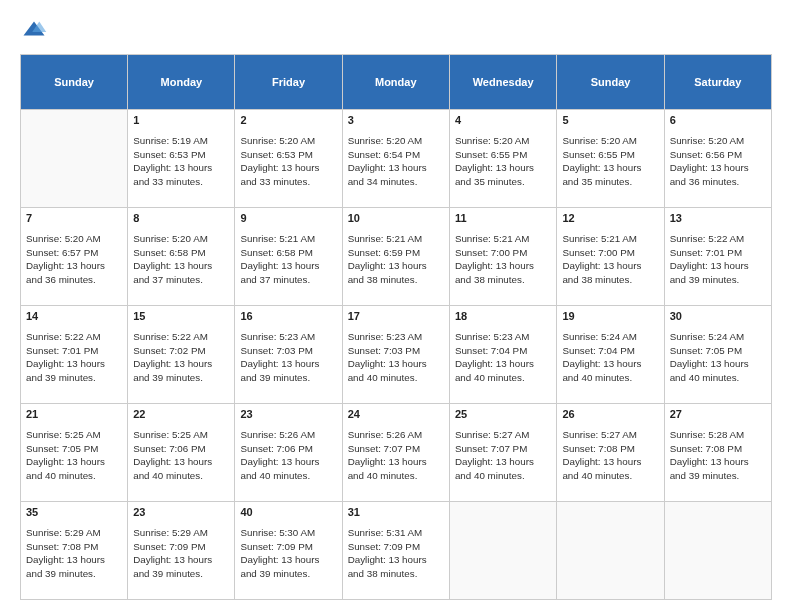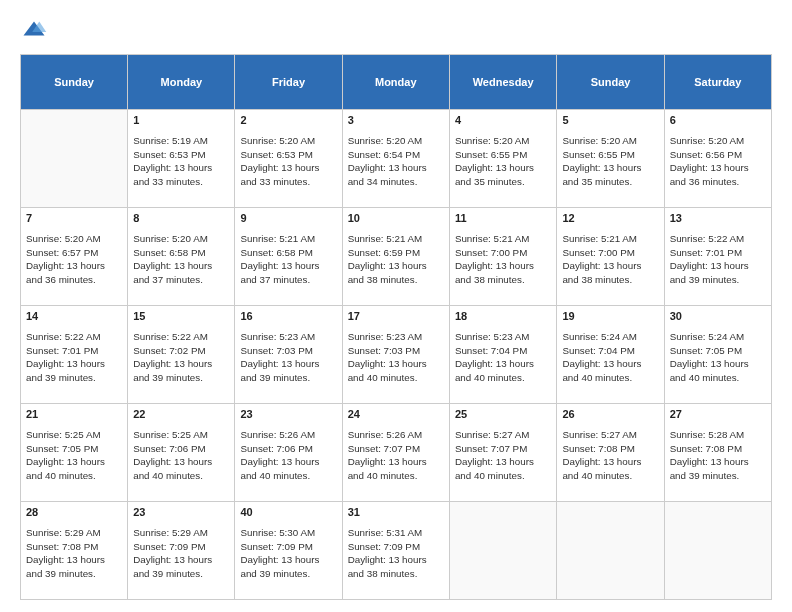--- a/index.html
+++ b/index.html
@@ -247,21 +247,21 @@
             <span class="day-num">26</span>
             <div class="day-info">Sunrise: 5:27 AM<br>Sunset: 7:08 PM<br>Daylight: 13 hours<br>and 40 minutes.</div>
           </td>
           <td>
             <span class="day-num">27</span>
             <div class="day-info">Sunrise: 5:28 AM<br>Sunset: 7:08 PM<br>Daylight: 13 hours<br>and 39 minutes.</div>
           </td>
         </tr>
         <tr>
           <td>
-            <span class="day-num">28</span>
+            <span class="day-num">35</span>
             <div class="day-info">Sunrise: 5:29 AM<br>Sunset: 7:08 PM<br>Daylight: 13 hours<br>and 39 minutes.</div>
           </td>
           <td>
             <span class="day-num">23</span>
             <div class="day-info">Sunrise: 5:29 AM<br>Sunset: 7:09 PM<br>Daylight: 13 hours<br>and 39 minutes.</div>
           </td>
           <td>
             <span class="day-num">40</span>
             <div class="day-info">Sunrise: 5:30 AM<br>Sunset: 7:09 PM<br>Daylight: 13 hours<br>and 39 minutes.</div>
           </td>

